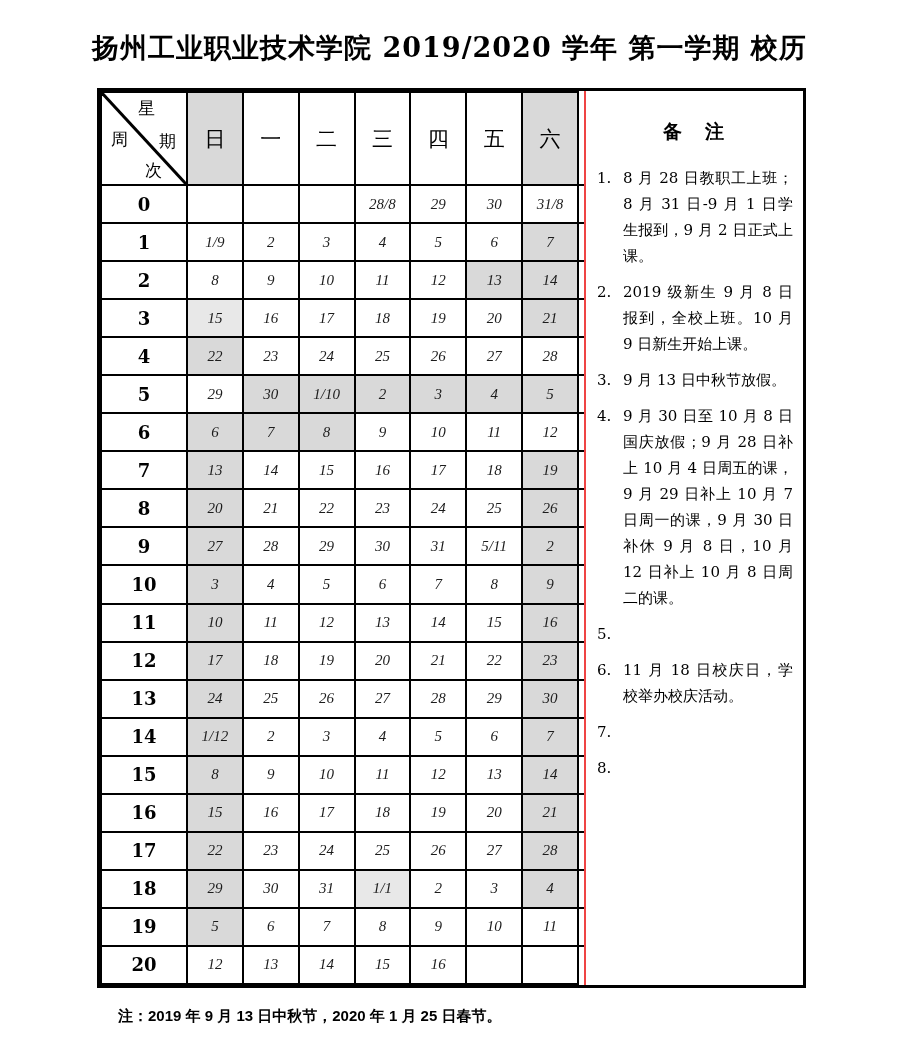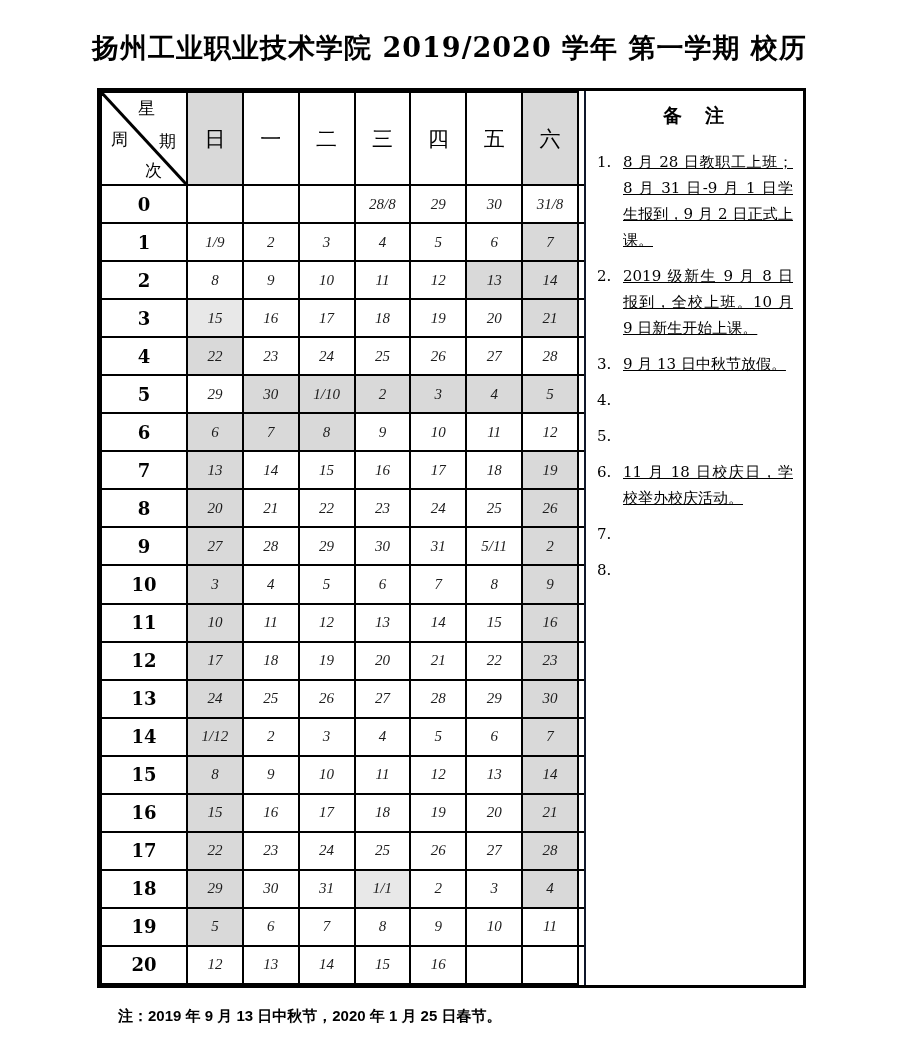--- a/index.html
+++ b/index.html
@@ -45,39 +45,39 @@
     font-family:"Liberation Serif","DejaVu Serif",serif;
   }
   .shaded{background:#d9d9d9 !important;}
   .shaded-light{background:#e8e8e8 !important;}
   .divider-gap{
     width:5px;flex:none;position:relative;background:#fff;
   }
   .tick{position:absolute;left:0;width:100%;height:2px;background:#000;}
   .notes{
     flex:1;
-    border-left:2px solid #0f172a;
+    border-left:2px solid #ef4444;
     box-sizing:border-box;
-    padding:0 10px 0 10px;
+    padding:16px 10px 0 10px;
     position:relative;
   }
   .notes-header{
     text-align:center;
     font-size:19px;font-weight:bold;
     margin:12px 0 20px 0;
     letter-spacing:2px;
   }
   .note-item{
     display:flex;
     margin-bottom:10px;
     font-size:15px;
     line-height:26px;
   }
   .note-num{flex:none;width:26px;padding-left:1px;}
-  .note-text{flex:1;text-align:justify;text-decoration:underline;}
+  .note-text{flex:1;text-align:justify;}
   .footer-note{
     position:absolute;left:118px;top:1007px;
     font-family:"Liberation Sans","DejaVu Sans",sans-serif;
     font-size:15px;
     font-weight:bold;
   }
 </style>
 </head>
 <body>
 
@@ -353,20 +353,21 @@
         <div class="note-item">
           <span class="note-num">2.</span>
           <span class="note-text">2019 级新生 9 月 8 日报到，全校上班。10 月 9 日新生开始上课。</span>
         </div>
         <div class="note-item">
           <span class="note-num">3.</span>
           <span class="note-text">9 月 13 日中秋节放假。</span>
         </div>
         <div class="note-item">
           <span class="note-num">4.</span>
+          <span class="note-text">9 月 30 日至 10 月 8 日国庆放假；9 月 28 日补上 10 月 4 日周五的课，9 月 29 日补上 10 月 7 日周一的课，9 月 30 日补休 9 月 8 日，10 月 12 日补上 10 月 8 日周二的课。</span>
         </div>
         <div class="note-item">
           <span class="note-num">5.</span>
         </div>
         <div class="note-item">
           <span class="note-num">6.</span>
           <span class="note-text">11 月 18 日校庆日，学校举办校庆活动。</span>
         </div>
         <div class="note-item">
           <span class="note-num">7.</span>

